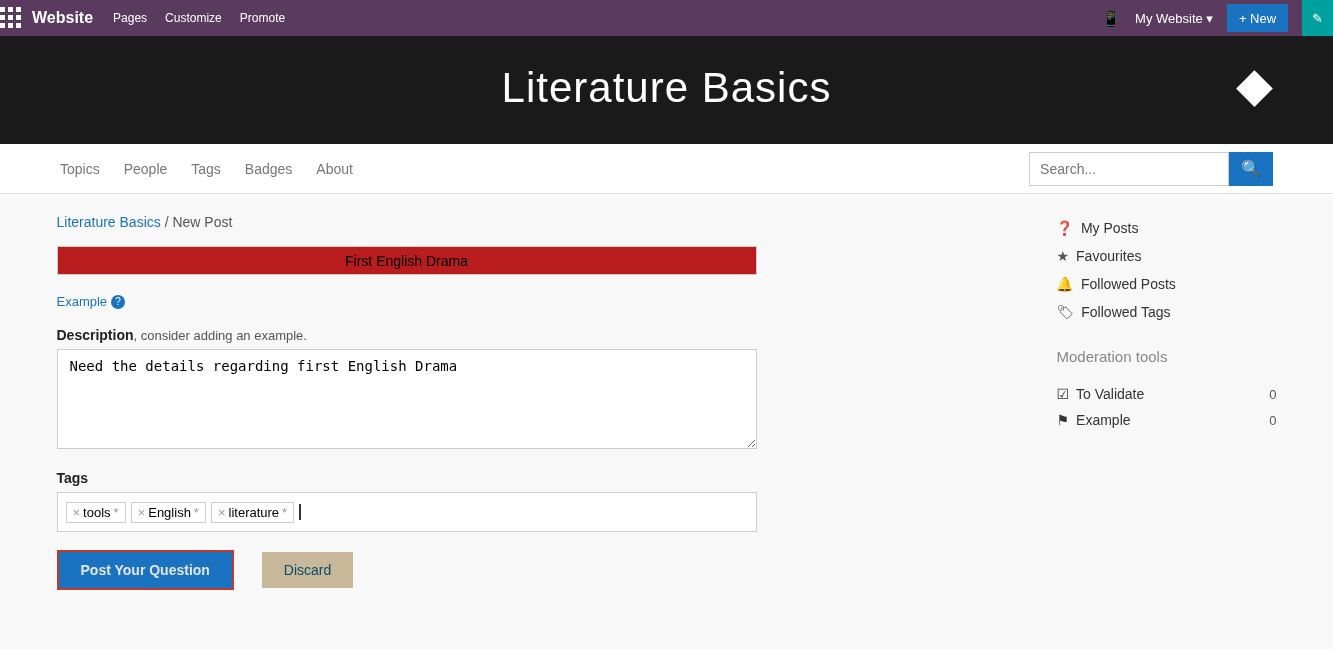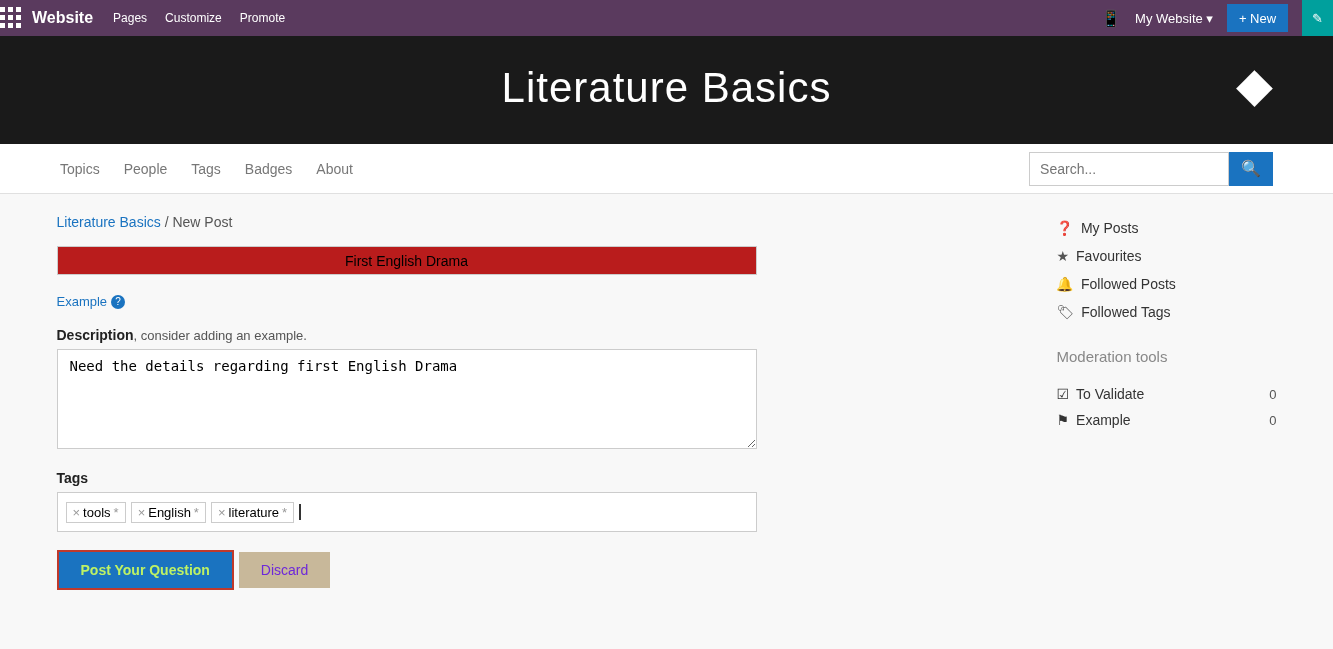--- a/index.html
+++ b/index.html
@@ -250,31 +250,31 @@
       background: white;
       gap: 3px;
     }
     .tag-badge .tag-x { color: #999; cursor: pointer; }
     .tag-badge .tag-star { color: #999; }
     .tags-cursor { width: 2px; height: 16px; background: #333; display: inline-block; }
 
     
     .btn-post {
       background: #1a73c0;
-      color: #bef264;
+      color: #e5e5e5;
       border: 2px solid #c0392b;
       padding: 10px 22px;
       font-size: 14px;
       font-weight: bold;
       cursor: pointer;
-      margin-right: 1px;
+      margin-right: 24px;
     }
     .btn-discard {
       background: #c8b89a;
-      color: #6d28d9;
+      color: #0c4a6e;
       border: none;
       padding: 10px 22px;
       font-size: 14px;
       cursor: pointer;
     }
 
     
     .user-info {
       display: flex;
       align-items: center;

